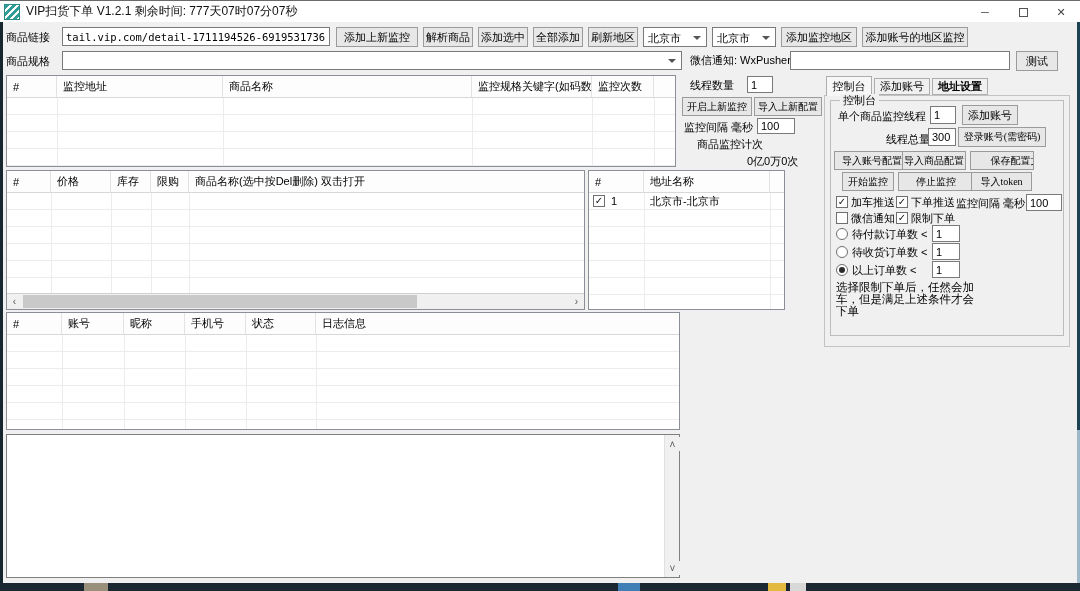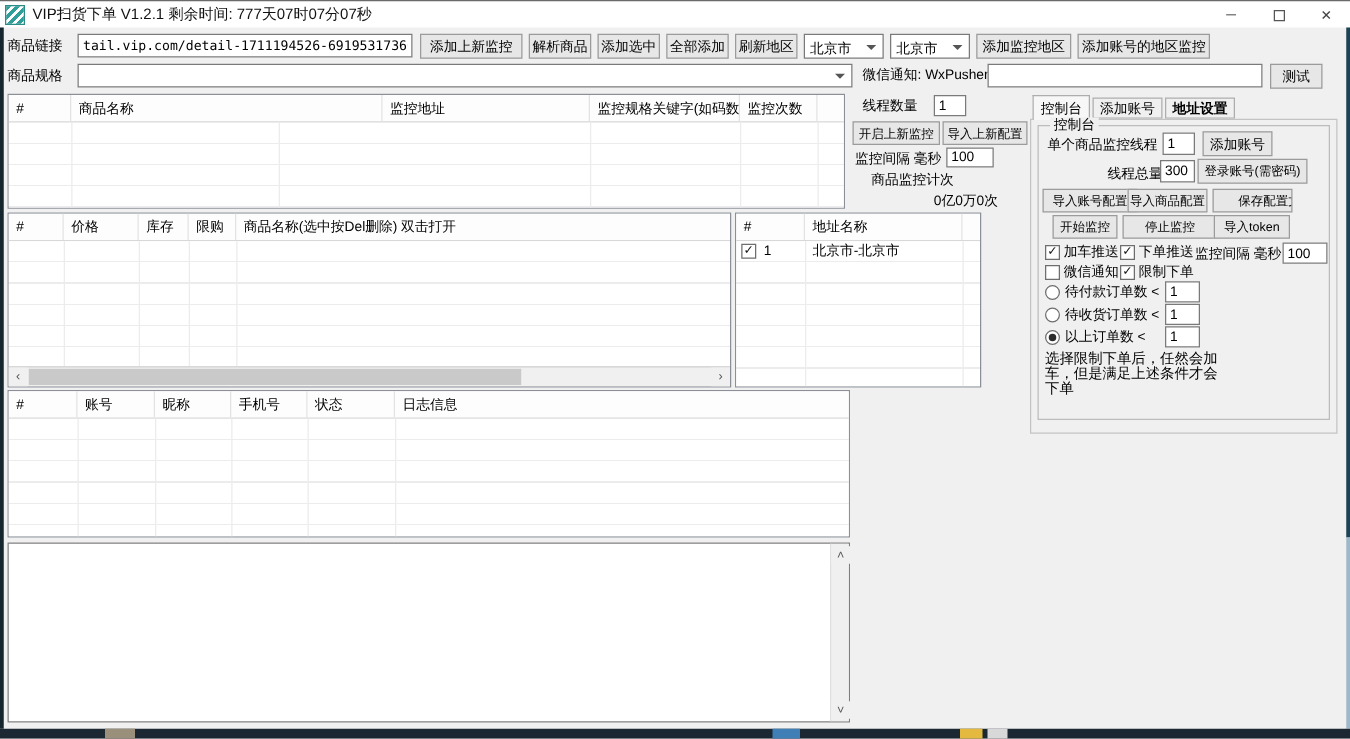--- a/index.html
+++ b/index.html
@@ -7,21 +7,21 @@
   body {
     position:relative; background:#f0f0f0; overflow:hidden;
     font-family:"Liberation Sans","DejaVu Sans",sans-serif;
     font-size:11px; color:#000;
   }
   .abs { position:absolute; }
   .label { position:absolute; white-space:nowrap; font-size:11px; line-height:13px; }
   .btn {
     position:absolute; height:20px; background:#e7e7e7; border:1px solid #9b9b9b;
     display:flex; align-items:center; justify-content:center;
-    font-size:11px; white-space:nowrap; overflow:hidden; cursor:default;
+    font-size:11px; white-space:nowrap; overflow:hidden; cursor:default;font-family:Liberation Serif, serif;
   }
   .btn.sm { font-size:10px; height:19px; }
   .input {
     position:absolute; background:#fff; border:1px solid #7a7a7a;
     font-size:11px; padding:0 3px; font-family:inherit; color:#000;
   }
   .mono { font-family:"DejaVu Sans Mono",monospace; font-size:10.5px; }
   .combo { position:absolute; background:#fff; border:1px solid #7a7a7a; }
   .combo .cval { position:absolute; left:4px; top:3px; font-size:11px; white-space:nowrap; }
   .arrow-down { position:absolute; right:5px; top:8px; width:0; height:0;
@@ -102,22 +102,22 @@
 </div>
 <div class="label" style="left:690px;top:54px;">微信通知: WxPusher</div>
 <input class="input" style="left: 790px; top: 51px; width: 220px; height: 19px;" value="">
 <div class="btn" style="left:1016px;top:51px;width:42px;">
   <span>测试</span>
   </div>
 
 <div class="table" style="left:6px;top:75px;width:670px;height:92px;">
   <div class="thead">
     <div class="th" style="width:50px;">#</div>
+    <div class="th" style="width:166px;">监控地址</div>
     <div class="th" style="width:249px;">商品名称</div>
-    <div class="th" style="width:166px;">监控地址</div>
     <div class="th" style="width:120px;">监控规格关键字(如码数)</div>
     <div class="th" style="width:62px;">监控次数</div>
     <div class="th" style="flex:1;border-right:none;"></div>
   </div>
   <div class="tbody" style="top:22px;bottom:0;">
     <div class="vline" style="left:50px;"></div>
       <div class="vline" style="left:216px;"></div>
     <div class="vline" style="left:465px;"></div>
       <div class="vline" style="left:585px;"></div>
     <div class="vline" style="left:647px;"></div>

